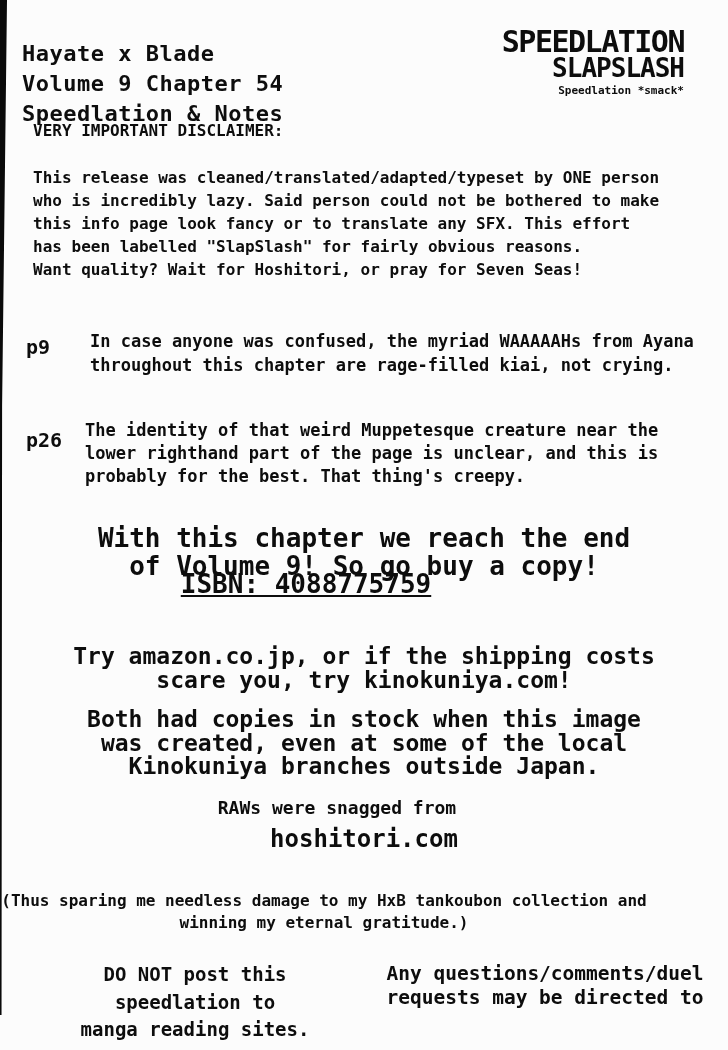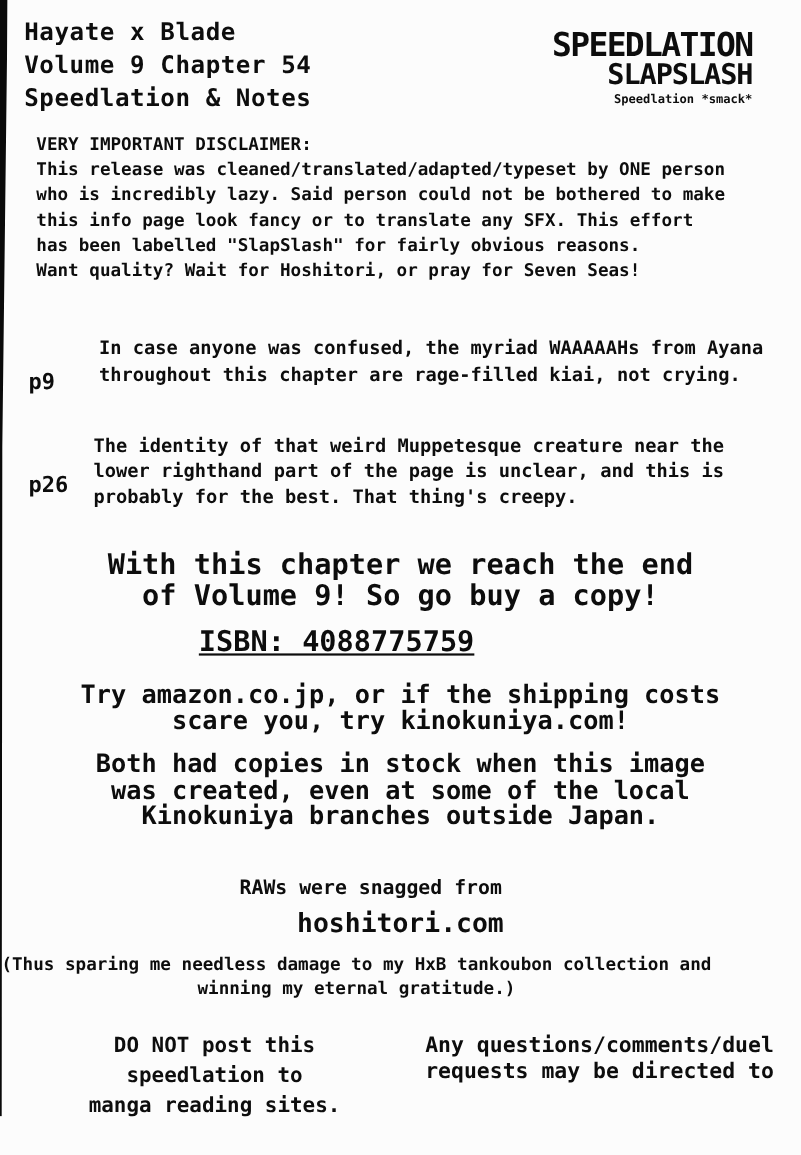--- a/index.html
+++ b/index.html
@@ -6,21 +6,21 @@
   body {
     width: 728px; height: 1050px;
     background: #fcfcfc;
     color: #0d0d0d;
     font-family: "DejaVu Sans Mono", "Liberation Mono", monospace;
     font-weight: bold;
     position: relative;
     overflow: hidden;
   }
   .abs { position: absolute; }
-  .pre { white-space: pre-line; }
+  .pre { white-space: pre-line; margin-top: 24px; }
   .center { text-align: center; }
 
   #left-bar {
     left: 0; top: 0; width: 7px; height: 1015px;
     background: #0a0a0a;
     clip-path: polygon(0 0, 100% 0, 30% 40%, 22% 100%, 0 100%);
   }
 
   #header-title {
     left: 22px; top: 15px;

